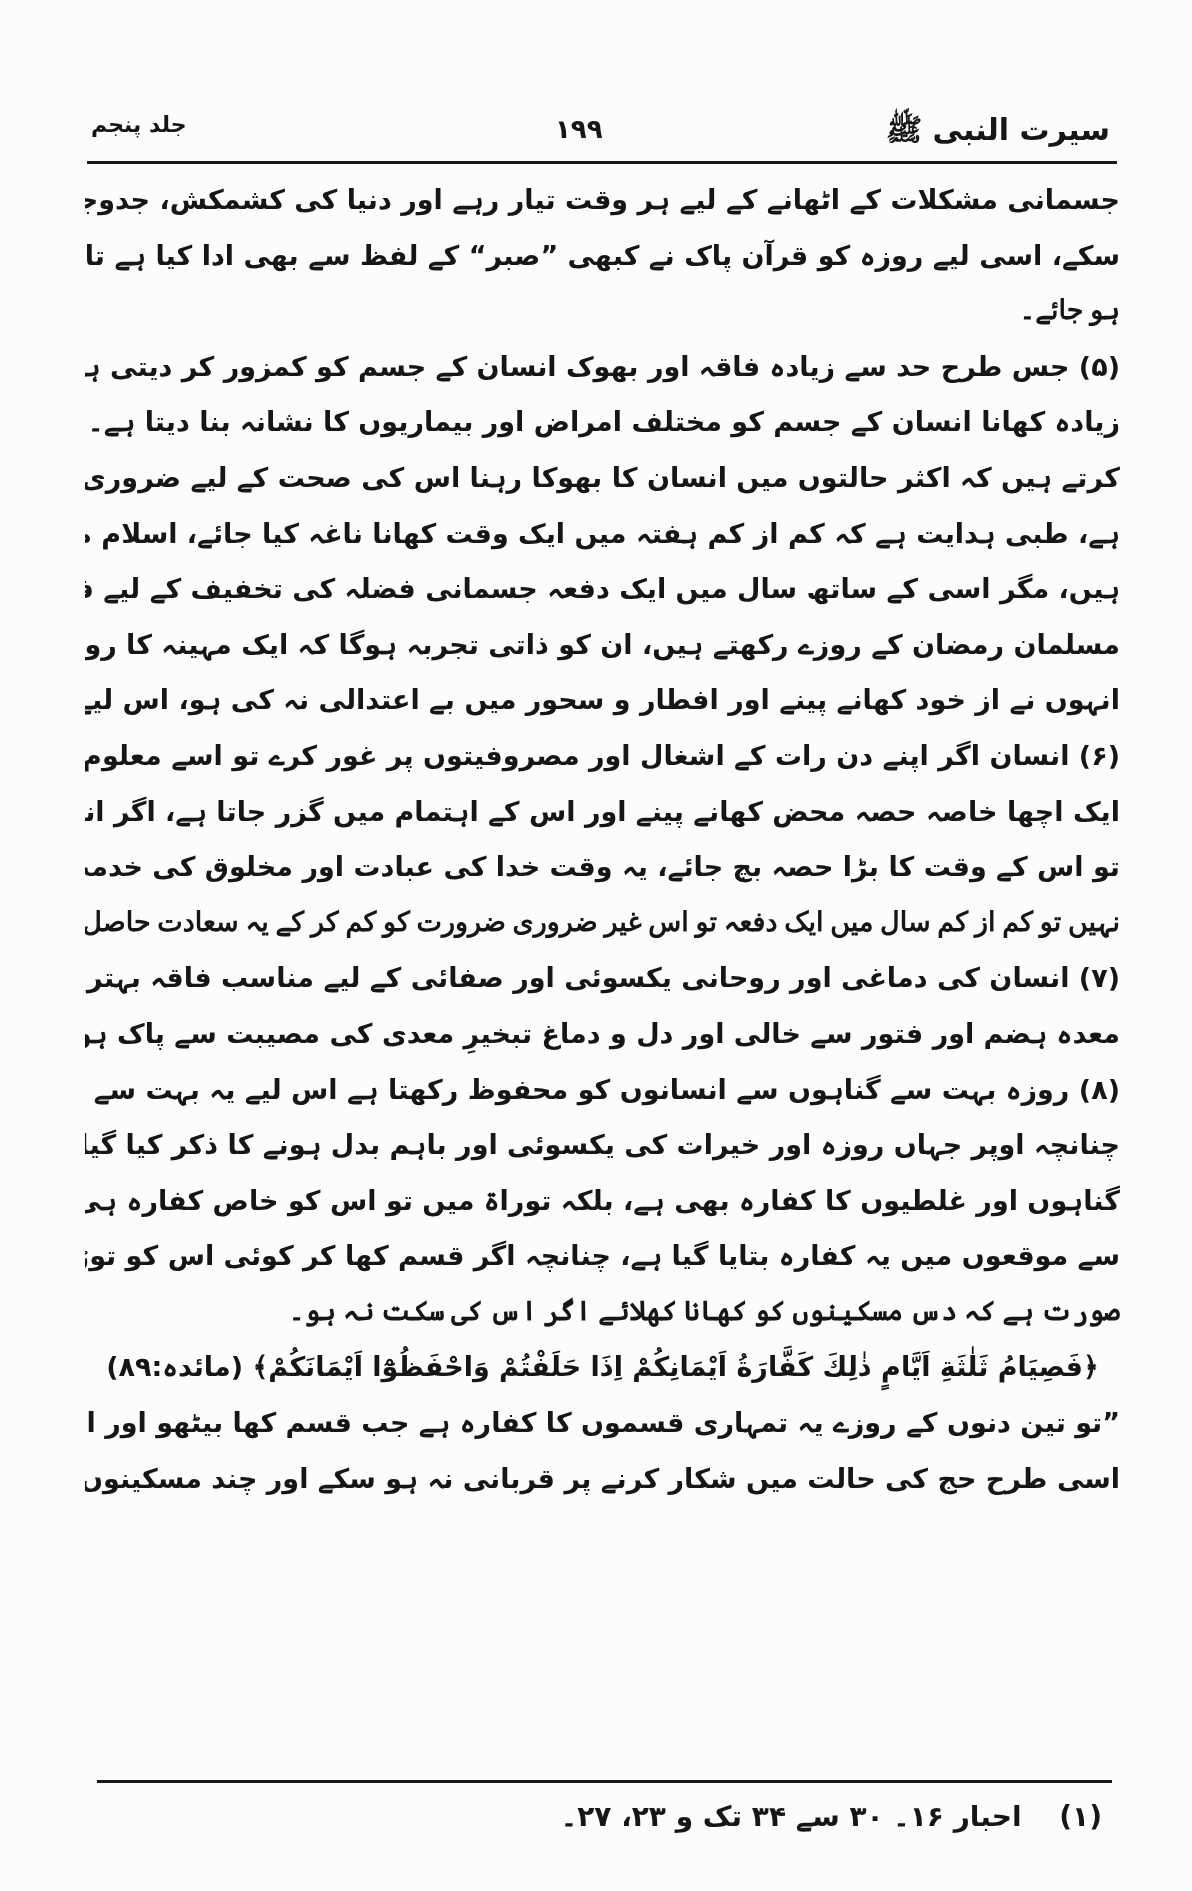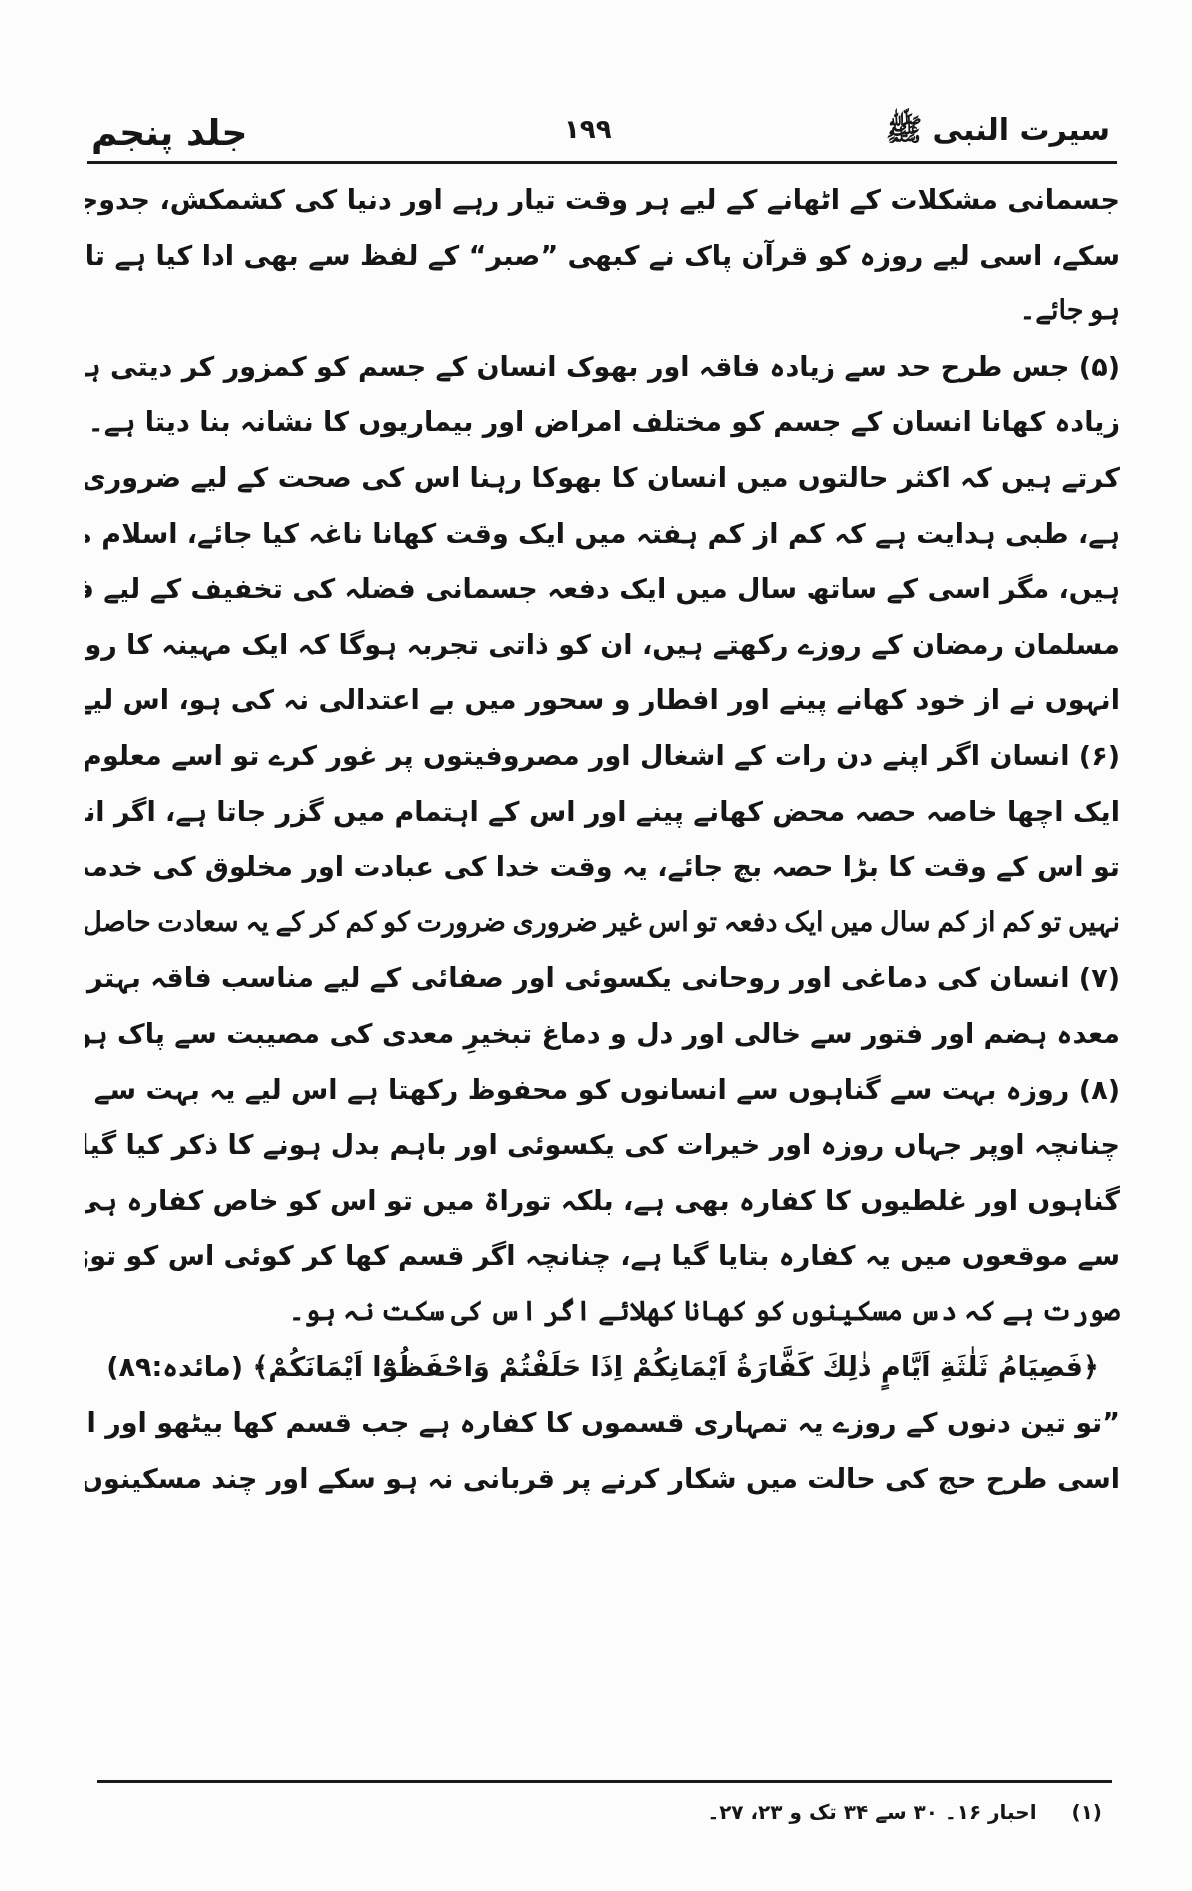--- a/index.html
+++ b/index.html
@@ -36,27 +36,26 @@
     white-space: nowrap;
     text-align: center;
   }
   .header .page-number {
     position: absolute;
     left: 470px;
     top: 6px;
     font-size: 26px;
     font-weight: bold;
     direction: ltr;
-    margin-left: 9px;
   }
   .header .volume {
     position: absolute;
     left: 6px;
     top: 4px;
-    font-size: 36px;
+    font-size: 22px;
     font-weight: bold;
     white-space: nowrap;
   }
   .rule-top {
     position: absolute;
     top: 161px;
     left: 2px;
     width: 1030px;
     height: 3px;
     background: #1a1a1a;
@@ -89,21 +88,21 @@
     left: 12px;
     width: 1015px;
     height: 3px;
     background: #1a1a1a;
   }
   .footnote {
     position: absolute;
     top: 1800px;
     right: 18px;
     direction: rtl;
-    font-size: 20px;
+    font-size: 28px;
     font-weight: bold;
     white-space: nowrap;
   }
   .footnote .fn-mark { margin-left: 28px; }
 </style>
 </head>
 <body>
 
 <div class="page">
   <div class="header">

